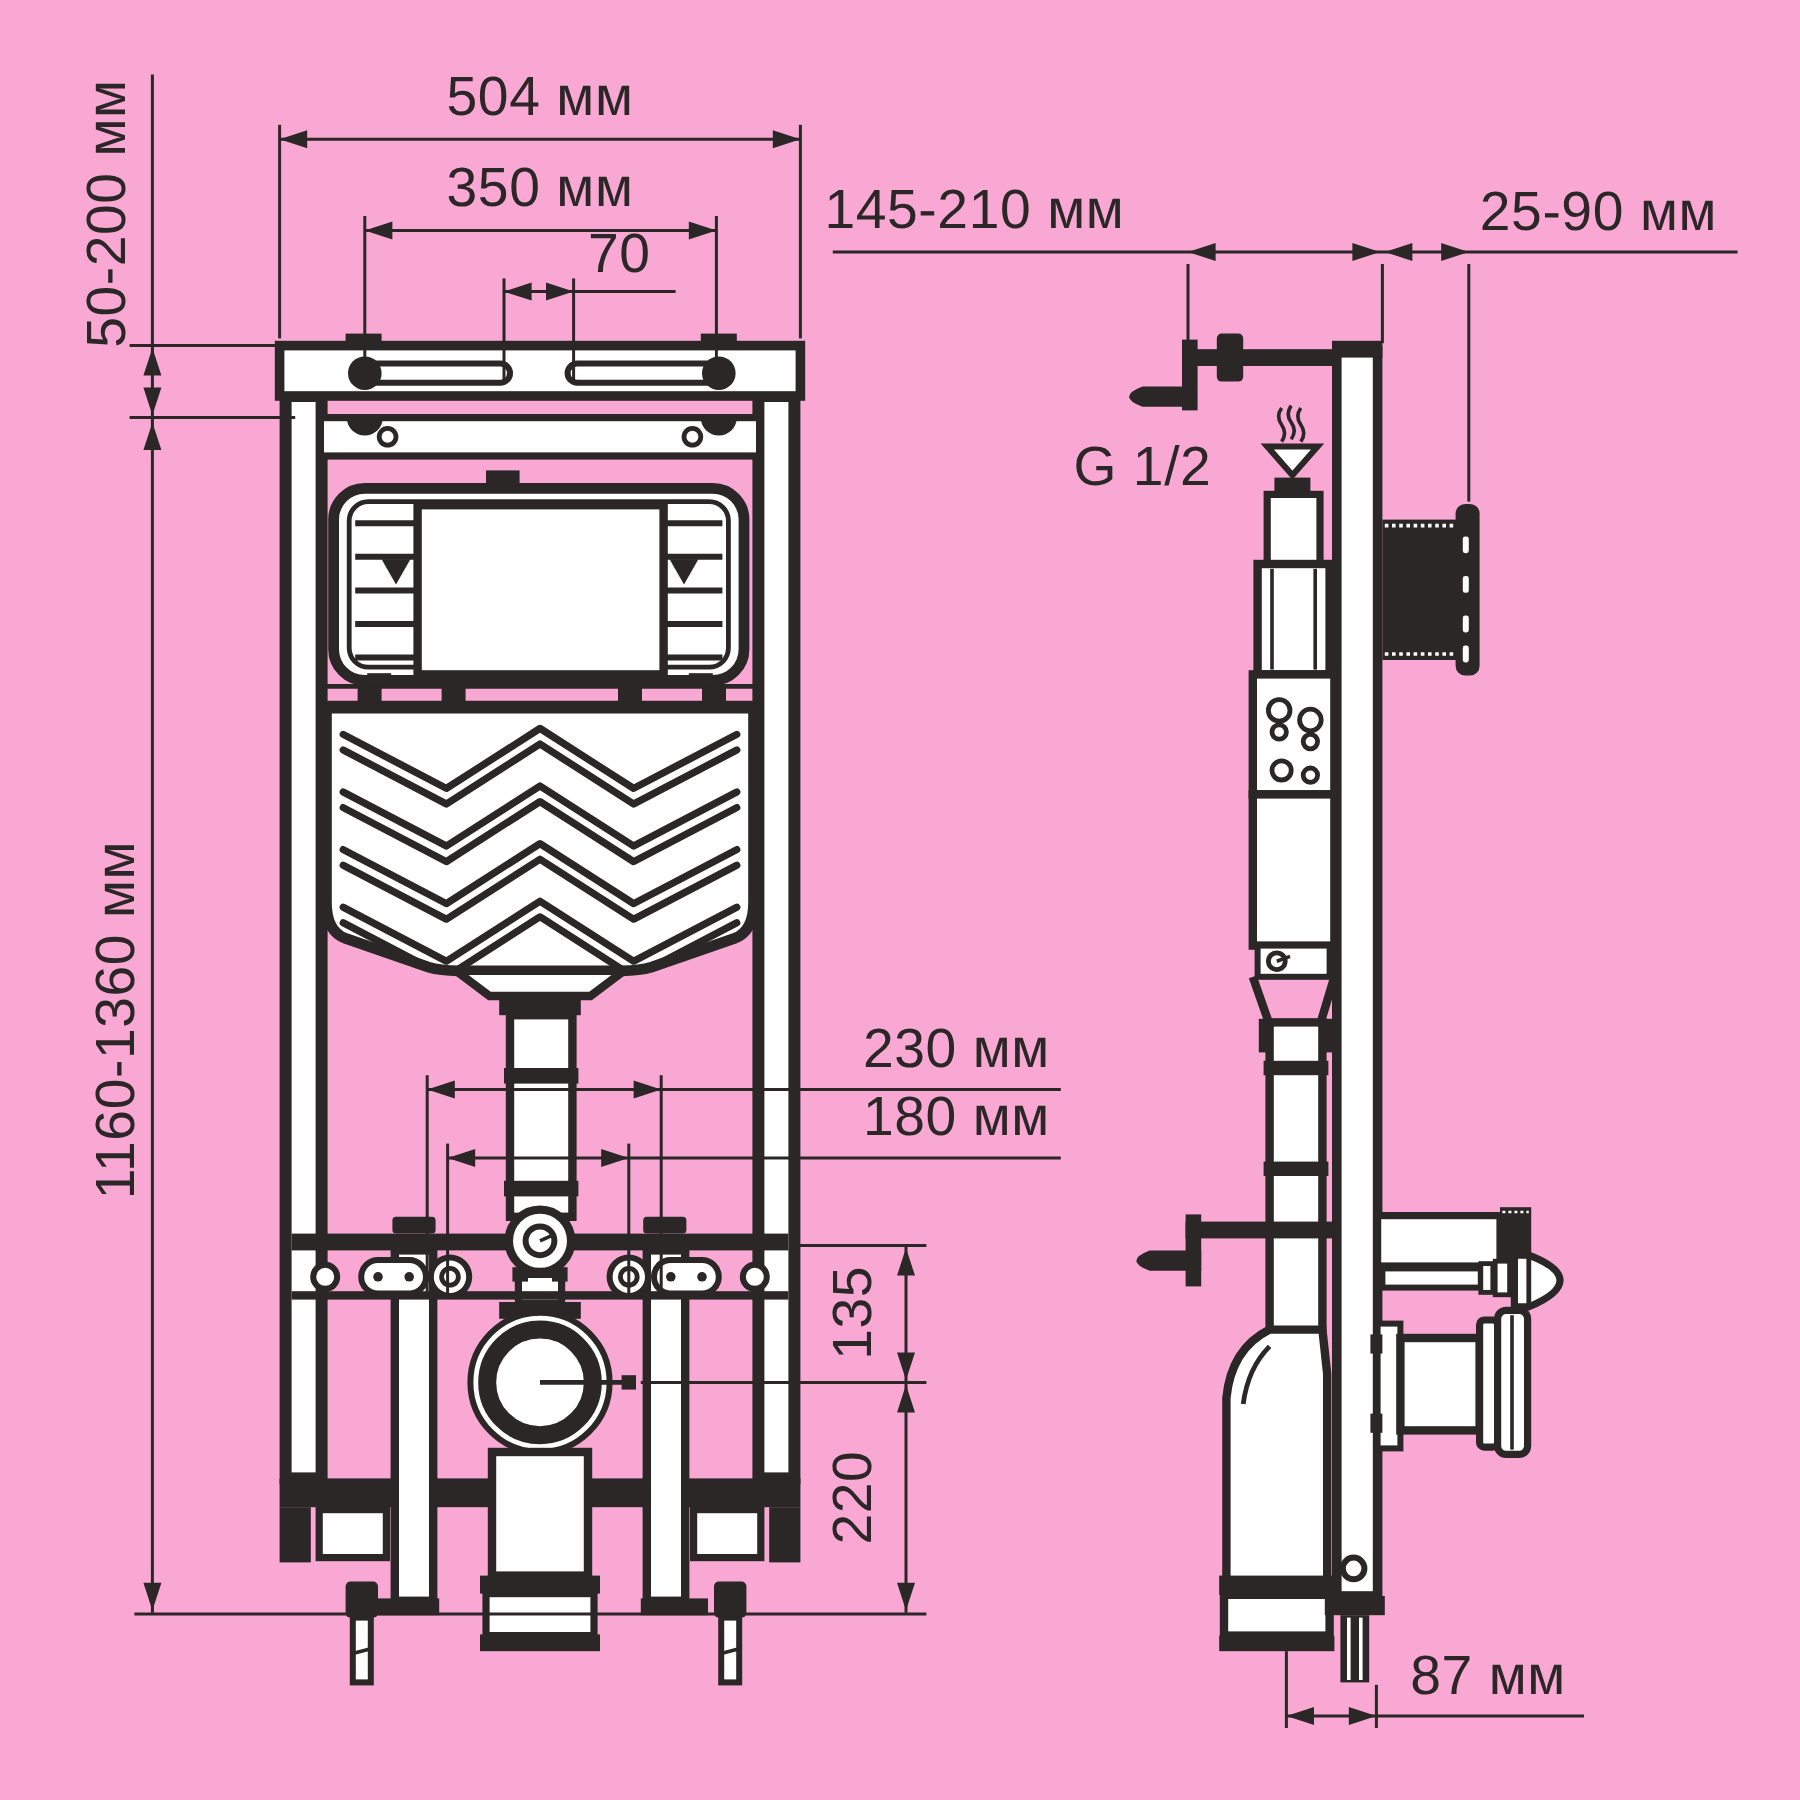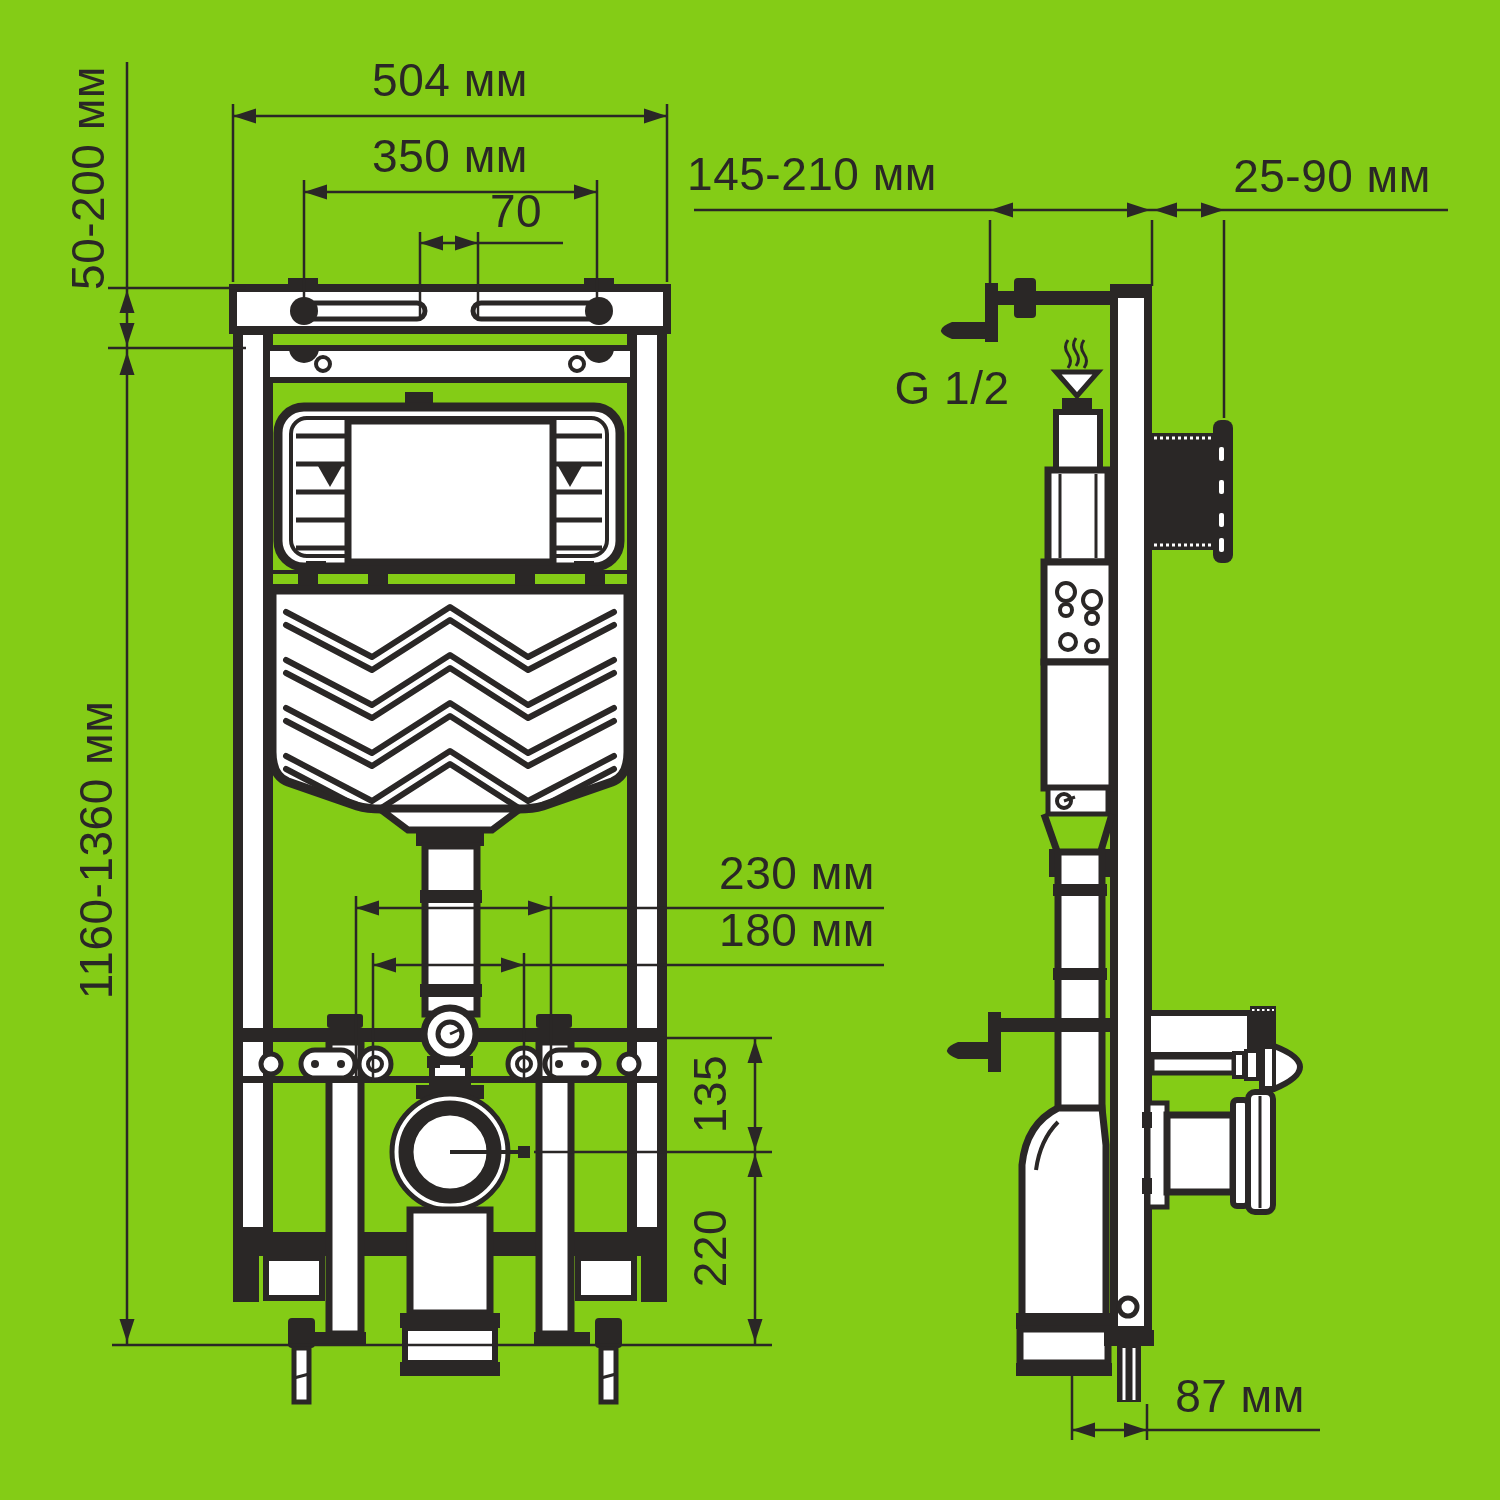--- a/index.html
+++ b/index.html
@@ -1,17 +1,17 @@
 <!DOCTYPE html>
 <html style="--ink: #2a2726;"><head>
 <meta charset="utf-8">
 <style>
   :root { --ink: #2a2726; }
   html,body { margin:0; padding:0; background:#fff; }
-  .stage { width:1500px; height:1500px; background:#84cc16; position:relative; overflow:hidden; }
+  .stage { width:1500px; height:1500px; background:#f9a8d4; position:relative; overflow:hidden; }
   svg { display:block; }
   .o { stroke:var(--ink); fill:#fff; }
   .n { stroke:var(--ink); fill:none; }
   .k { fill:var(--ink); stroke:none; }
   .d { stroke:var(--ink); stroke-width:2.5; fill:none; }
   .wv { stroke:var(--ink); fill:none; stroke-width:6; stroke-linejoin:round; stroke-linecap:round; }
   .t { fill:var(--ink); font-family:"Liberation Sans", sans-serif; font-size:46px; text-anchor:middle; letter-spacing:.5px; }
 </style>
 </head>
 <body style="background: rgb(255, 255, 255);">

